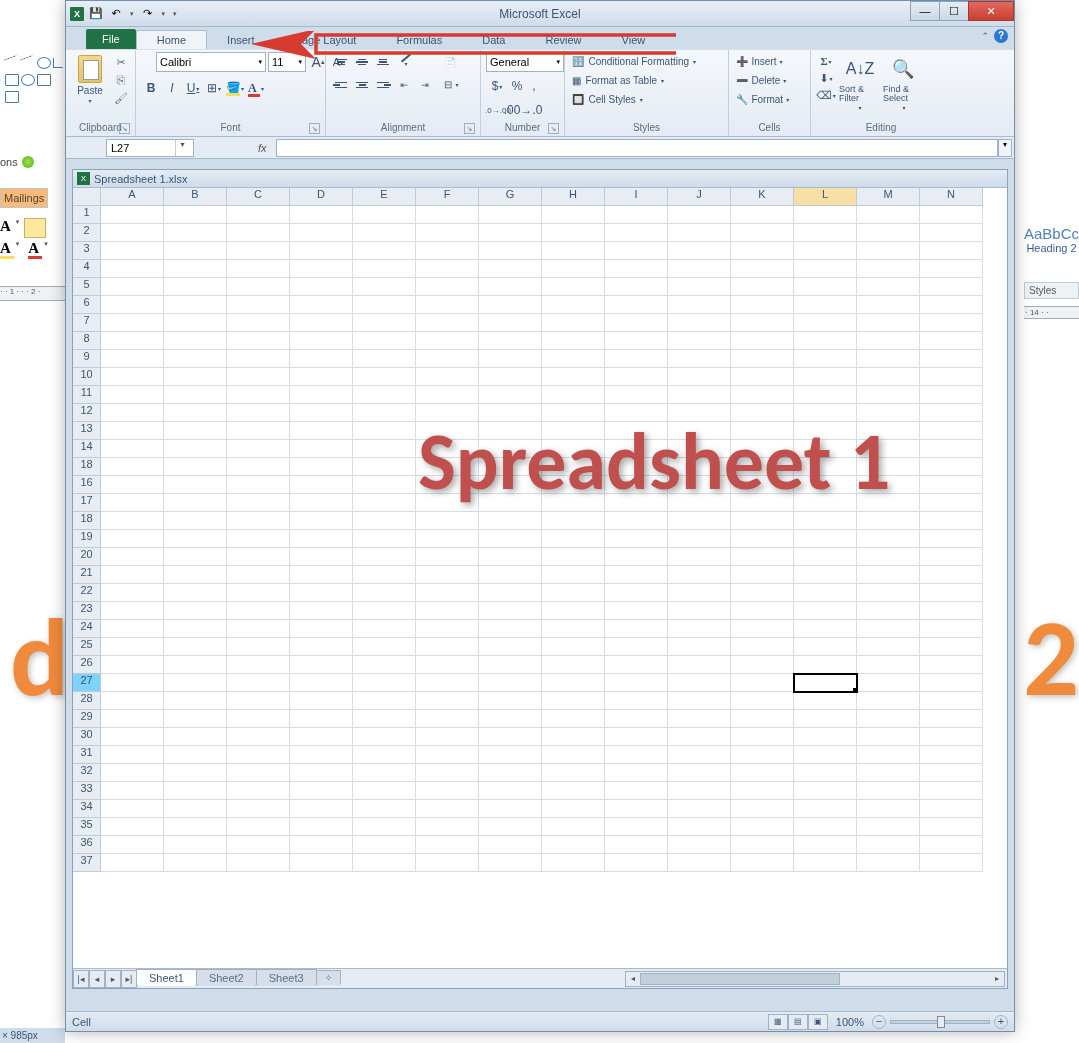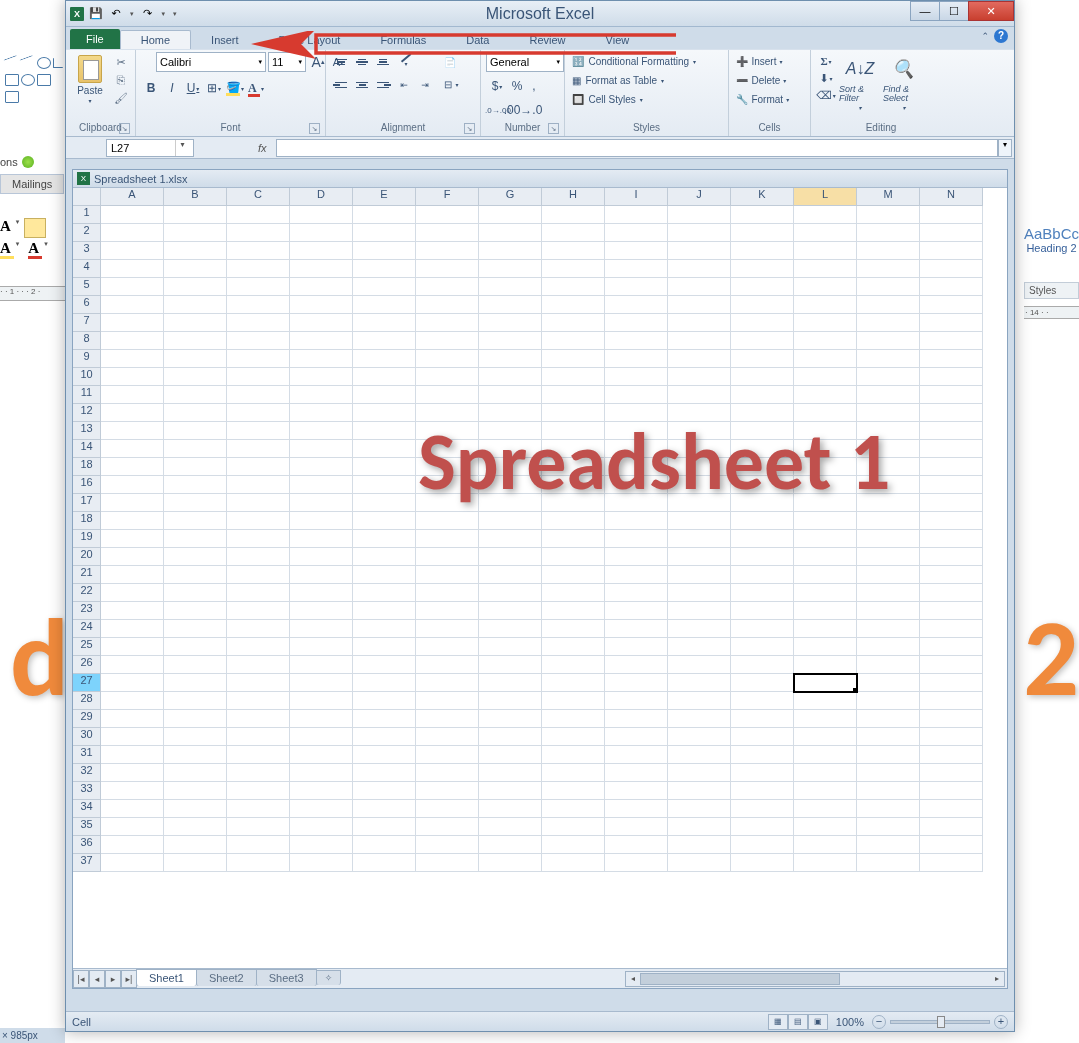--- a/index.html
+++ b/index.html
@@ -6,45 +6,45 @@
 body{background:#fff;width:1079px;height:1043px;position:relative;overflow:hidden;}
 
 .bg-word{position:absolute;top:0;left:0;right:0;height:300px;background:#fff;}
 .bg-shapes{position:absolute;top:55px;left:5px;width:58px;height:50px;display:flex;flex-wrap:wrap;gap:2px;align-items:center;}
 .bg-shapes span{width:14px;height:12px;border:1px solid #4a7aa8;border-radius:1px;}
 .bg-shapes .line{border:none;border-top:1px solid #4a7aa8;transform:rotate(-20deg);}
 .bg-shapes .circ{border-radius:50%;}
 .bg-shapes .curly{border:none;border-left:1px solid #4a7aa8;border-bottom:1px solid #4a7aa8;width:10px;height:10px;}
 .bg-optionsrow{position:absolute;top:152px;left:0;width:65px;height:20px;font-size:11px;color:#444;display:flex;align-items:center;gap:4px;}
 .bg-optionsrow .grn{width:12px;height:12px;background:radial-gradient(circle,#9de04b,#58b020);border-radius:50%;}
-.bg-mailings{position:absolute;top:174px;left:0;font-size:11px;color:#444;background:#e5e5e5;padding:3px 11px;border:1px solid #b8c6d8;}
+.bg-mailings{position:absolute;top:188px;left:0;font-size:11px;color:#444;background:#fdba74;padding:3px 3px;border:1px solid #b8c6d8;}
 .bg-tool-a{position:absolute;top:218px;left:0;display:flex;gap:5px;}
 .bg-tool-a .A{font-family:"Times New Roman";font-size:15px;font-weight:bold;}
 .bg-tool-a .drop{font-size:7px;color:#555;}
 .bg-tool-a .box{width:22px;height:20px;background:#ffe89c;border:1px solid #c8b060;display:inline-block;}
 .bg-ruler{position:absolute;top:286px;left:0;height:15px;width:65px;border-top:1px solid #aaa;border-bottom:1px solid #aaa;font-size:8px;color:#555;background:#eef2f4;overflow:hidden;white-space:nowrap;}
 .bg-d{position:absolute;top:590px;left:10px;font-size:110px;font-weight:bold;color:#f08a3c;text-shadow:2px 2px 6px rgba(0,0,0,.25);font-family:Calibri,sans-serif;}
 .bg-2{position:absolute;top:590px;right:0;font-size:110px;font-weight:bold;color:#f08a3c;text-shadow:2px 2px 6px rgba(0,0,0,.25);font-family:Calibri,sans-serif;}
 .bg-styles-right{position:absolute;top:225px;right:0;width:55px;text-align:center;font-size:11px;color:#355f9a;}
 .bg-styles-right .aab{font-size:15px;color:#4f81bd;}
 .bg-styles-label{position:absolute;top:282px;right:0;width:55px;font-size:10px;color:#555;background:#eef2f5;border:1px solid #c3cdd8;padding:2px 4px;}
 .bg-ruler2{position:absolute;top:306px;right:0;width:55px;font-size:8px;color:#555;border-top:1px solid #aaa;border-bottom:1px solid #aaa;background:#eef2f4;padding:1px;}
 
 .excel{position:absolute;top:0;left:65px;width:950px;height:1032px;border:1px solid #6e8fae;background:#cfdce9;box-shadow:0 0 15px rgba(0,0,0,.3);}
 .titlebar{height:26px;background:linear-gradient(#e8eff6,#cfdce9);display:flex;align-items:center;position:relative;border-bottom:1px solid #a2b8cf;}
 .qat{display:flex;gap:4px;align-items:center;padding:0 4px;}
 .qat .icon{width:16px;height:16px;display:flex;align-items:center;justify-content:center;font-size:11px;}
 .qat .xicon{background:#217346;color:#fff;font-weight:bold;font-size:9px;width:14px;height:14px;border-radius:1px;line-height:14px;text-align:center;}
 .qat .save{color:#2b579a;}
 .qat .drop{font-size:7px;color:#555;padding:0 2px;cursor:pointer;}
-.wintitle{position:absolute;left:50%;transform:translateX(-50%);font-size:16px;color:#3a5577;}
+.wintitle{position:absolute;left:50%;transform:translateX(-50%);font-size:12px;color:#3a5577;}
 .wincontrols{position:absolute;right:0;top:0;display:flex;height:20px;}
 .wincontrols div{width:30px;height:20px;border:1px solid #8aa4c0;background:linear-gradient(#e6edf5,#c9d7e6);display:flex;align-items:center;justify-content:center;font-size:11px;cursor:pointer;margin-left:-1px;}
 .wincontrols .close{background:linear-gradient(#e26a5f,#c83f2f);color:#fff;width:46px;border-color:#a33;}
-.tabs{height:22px;display:flex;align-items:flex-end;background:#cfdce9;position:relative;}
+.tabs{height:22px;display:flex;align-items:flex-end;background:#cfdce9;position:relative;margin-left:16px;}
 .tabs .tab{font-size:11px;color:#3a5577;padding:3px 20px;cursor:pointer;position:relative;}
 .tabs .file{background:#217346;color:#fff;border-radius:2px 2px 0 0;margin-left:4px;padding:4px 16px;}
 .tabs .active{background:#f0f3f7;border:1px solid #a8bace;border-bottom:none;border-radius:2px 2px 0 0;}
 .tabs .helpmin{position:absolute;right:6px;top:2px;display:flex;gap:5px;align-items:center;}
 .tabs .helpmin .minrib{font-size:9px;color:#3a5577;cursor:pointer;}
 .tabs .helpmin .help{width:14px;height:14px;border-radius:50%;background:#2c77d1;color:#fff;font-size:10px;font-weight:bold;text-align:center;line-height:14px;cursor:pointer;}
 .arrow-annot{position:absolute;top:30px;left:180px;width:430px;height:30px;z-index:50;pointer-events:none;}
 .ribbon{height:88px;background:linear-gradient(#f5f8fb,#e4ebf3);border-top:1px solid #d7e1ec;border-bottom:1px solid #a8bace;display:flex;}
 .rgroup{border-right:1px solid #c3cfdb;padding:2px 5px 0;display:flex;flex-direction:column;position:relative;}
 .rgroup .gbody{flex:1;display:flex;gap:3px;align-items:flex-start;}
@@ -74,21 +74,21 @@
 .numrow{display:flex;gap:1px;margin-top:2px;}
 .numsel{width:78px;height:20px;border:1px solid #9fb2c6;background:#fff;font-size:11px;padding:0 3px;display:flex;align-items:center;justify-content:space-between;cursor:pointer;}
 .stylesgrp{width:164px;}
 .styleitem{display:flex;align-items:center;gap:4px;font-size:10px;color:#3a5577;cursor:pointer;height:19px;padding:0 2px;}
 .styleitem .tri{font-size:6px;margin-left:auto;}
 .cellsgrp{width:82px;}
 .cellitem{display:flex;align-items:center;gap:3px;font-size:10px;color:#3a5577;cursor:pointer;height:19px;padding:0 2px;}
 .editgrp{width:140px;}
 .editleft{display:flex;flex-direction:column;gap:1px;padding-top:1px;}
 .editsm{width:20px;height:16px;display:flex;align-items:center;justify-content:center;font-size:11px;cursor:pointer;color:#3a5577;}
-.editbig{display:flex;gap:2px;font-style:italic;}
+.editbig{display:flex;gap:2px;}
 
 .fbarrow{height:22px;background:#e4ebf3;border-bottom:1px solid #a8bace;display:flex;align-items:center;}
 .namebox{width:88px;height:18px;border:1px solid #9fb2c6;background:#fff;margin:0 4px 0 40px;font-size:11px;padding:0 4px;display:flex;align-items:center;justify-content:space-between;cursor:text;}
 .namebox .dd{width:14px;height:16px;border-left:1px solid #ccc;text-align:center;font-size:8px;color:#555;cursor:pointer;}
 .fxicon{width:18px;margin-left:60px;font-style:italic;font-size:11px;color:#555;cursor:pointer;}
 .formulabar{flex:1;height:18px;border:1px solid #9fb2c6;background:#fff;margin-right:16px;cursor:text;}
 .fexp{width:14px;height:18px;border:1px solid #9fb2c6;background:#eef4fa;position:absolute;right:2px;font-size:8px;text-align:center;cursor:pointer;}
 
 .docspace{height:10px;background:#cfdce9;}
 .docwin{margin:0 6px;background:#fff;border:1px solid #8aa4c0;height:820px;display:flex;flex-direction:column;position:relative;}

